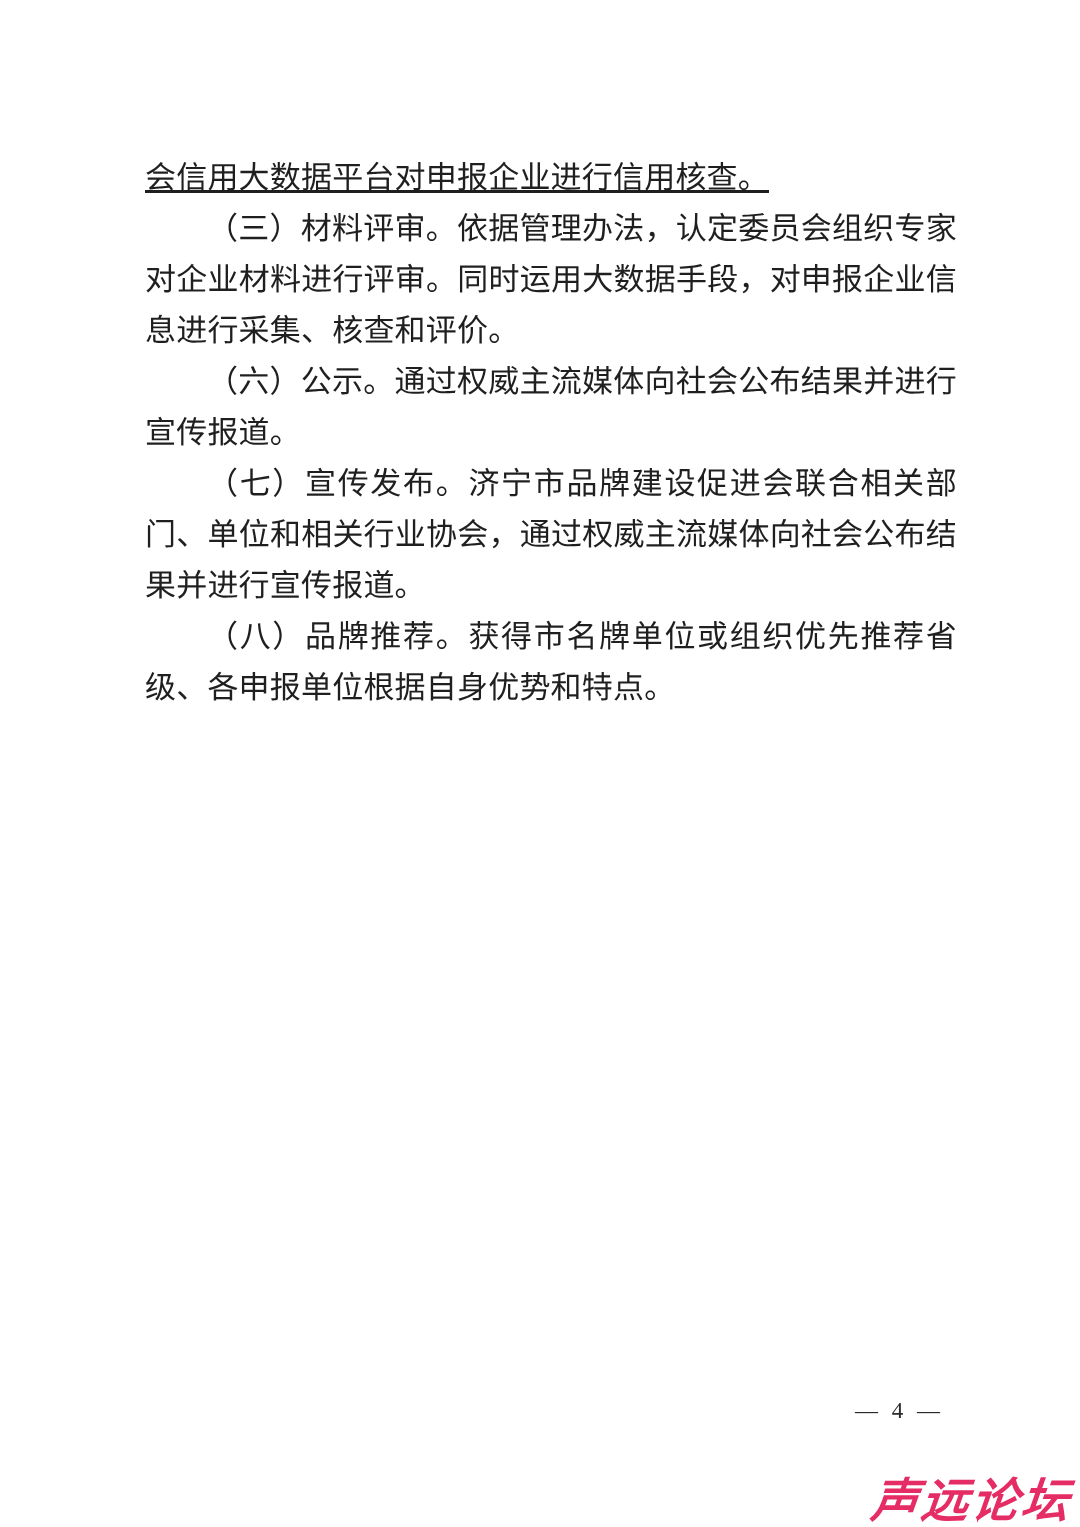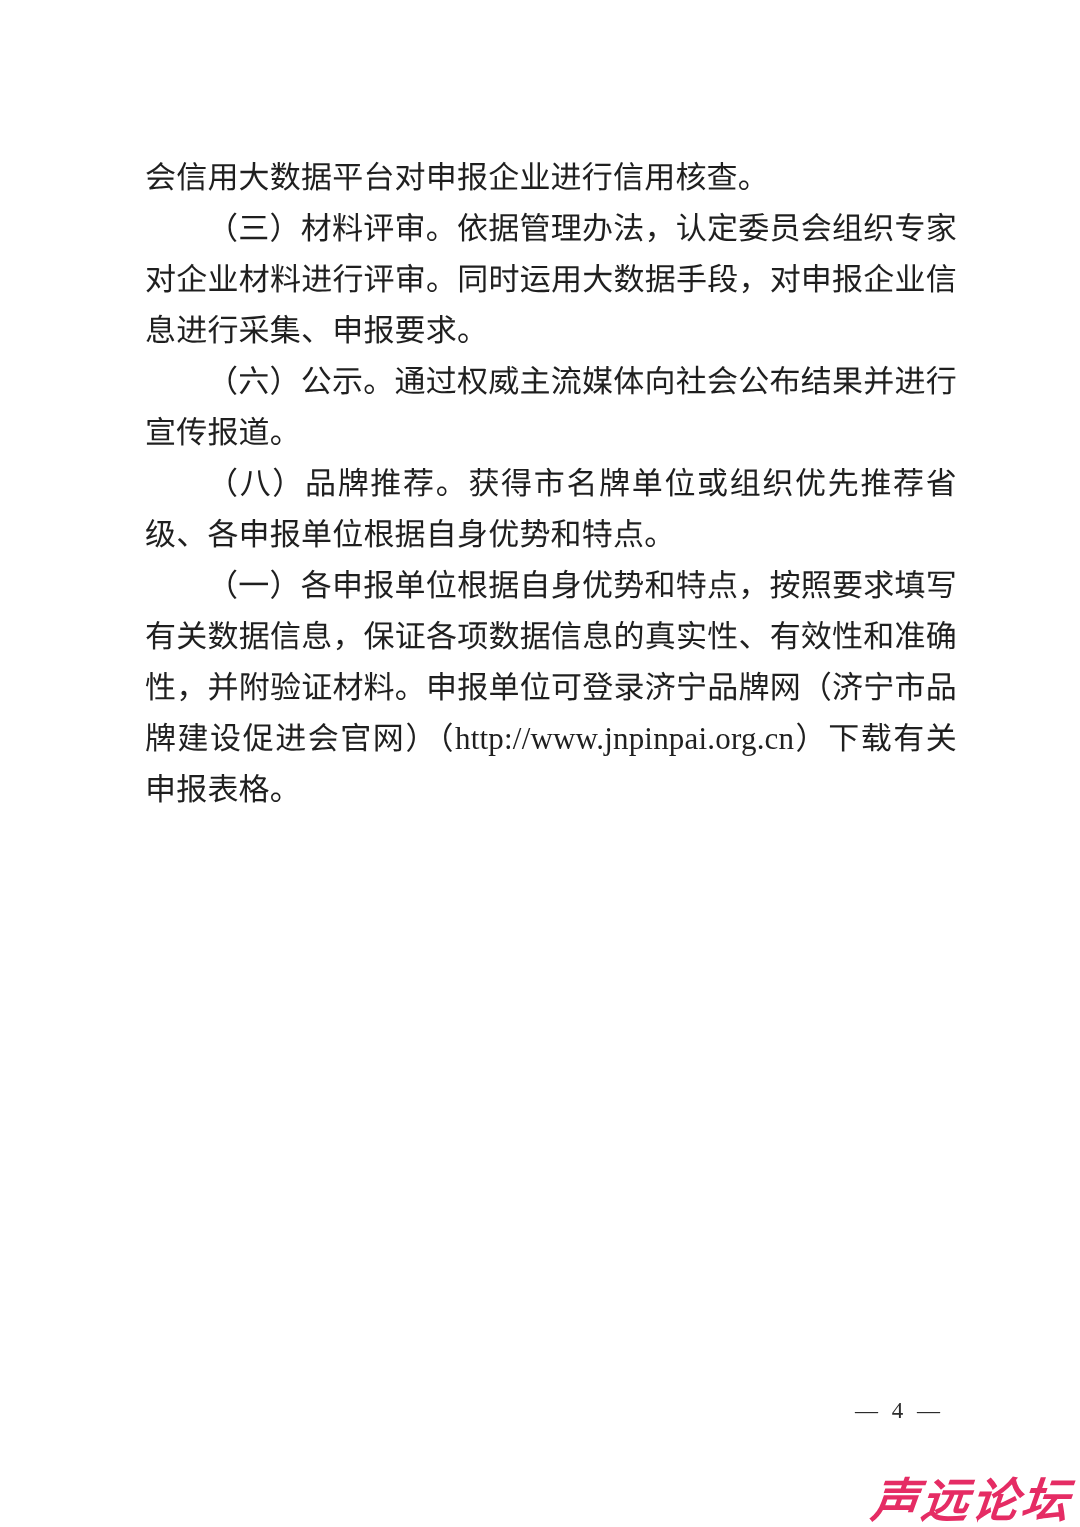--- a/index.html
+++ b/index.html
@@ -24,20 +24,21 @@
     line-height: 51px;
     text-align: justify;
     letter-spacing: 0.2px;
   }
   .para {
     margin: 0;
     text-indent: 2em;
   }
   .para--flush {
     text-indent: 0;
+    text-decoration: underline;
   }
   .para--heading {
     font-family: "Liberation Sans", "DejaVu Sans", sans-serif;
     font-weight: 700;
     color: #111111;
     letter-spacing: 1px;
   }
   .page-footer {
     position: absolute;
     top: 1398px;
@@ -58,21 +59,21 @@
     letter-spacing: 3px;
     transform: skewX(-6deg);
     white-space: nowrap;
   }
 </style>
 </head>
 <body>
 
 <main class="doc-body">
   <p class="para para--flush">会信用大数据平台对申报企业进行信用核查。</p>
-  <p class="para">（三）材料评审。依据管理办法，认定委员会组织专家对企业材料进行评审。同时运用大数据手段，对申报企业信息进行采集、申报要求。</p>
+  <p class="para">（三）材料评审。依据管理办法，认定委员会组织专家对企业材料进行评审。同时运用大数据手段，对申报企业信息进行采集、核查和评价。</p>
   <p class="para">（六）公示。通过权威主流媒体向社会公布结果并进行宣传报道。</p>
+  <p class="para">（七）宣传发布。济宁市品牌建设促进会联合相关部门、单位和相关行业协会，通过权威主流媒体向社会公布结果并进行宣传报道。</p>
   <p class="para">（八）品牌推荐。获得市名牌单位或组织优先推荐省级、各申报单位根据自身优势和特点。</p>
-  <p class="para">（一）各申报单位根据自身优势和特点，按照要求填写有关数据信息，保证各项数据信息的真实性、有效性和准确性，并附验证材料。申报单位可登录济宁品牌网（济宁市品牌建设促进会官网）（http://www.jnpinpai.org.cn）下载有关申报表格。</p>
 </main>
 
 <div class="page-footer">— 4 —</div>
 
 <div class="watermark" style="color: rgb(229, 44, 100);">声远论坛</div>
 
 </body></html>

